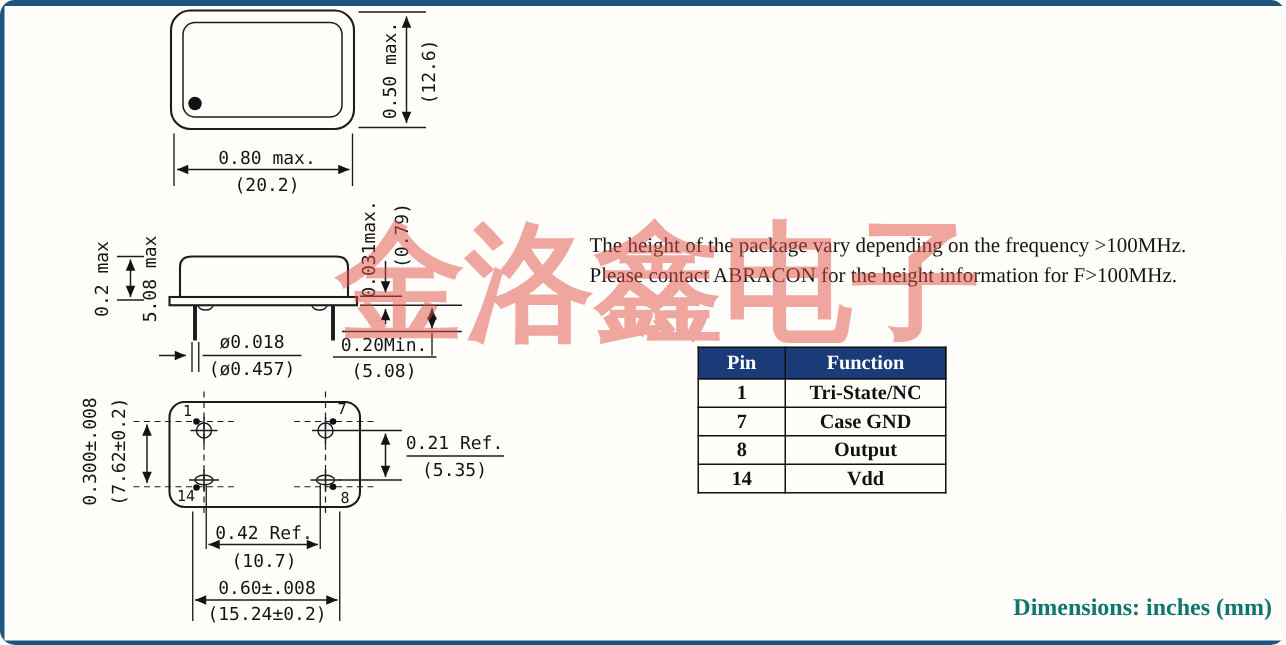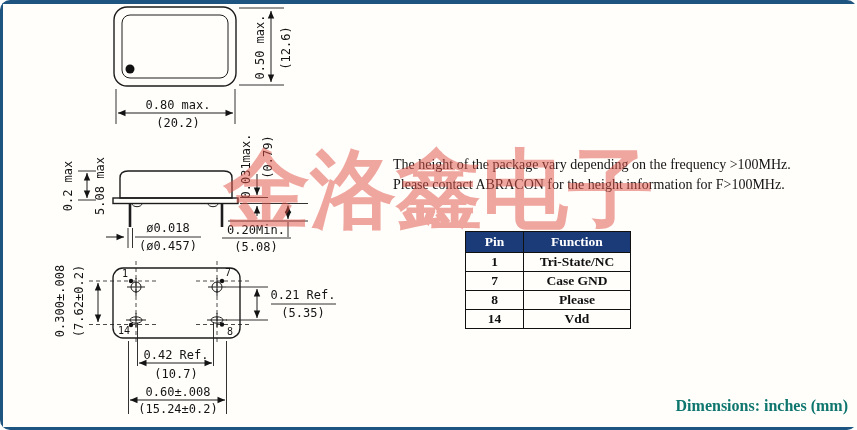--- a/index.html
+++ b/index.html
@@ -151,21 +151,21 @@
       <tr>
         <td>1</td>
         <td>Tri-State/NC</td>
       </tr>
       <tr>
         <td>7</td>
         <td>Case GND</td>
       </tr>
       <tr>
         <td>8</td>
-        <td>Please</td>
+        <td>Output</td>
       </tr>
       <tr>
         <td>14</td>
         <td>Vdd</td>
       </tr>
     </tbody>
   </table>
 
 
   <div class="dimslabel">Dimensions: inches (mm)</div>

